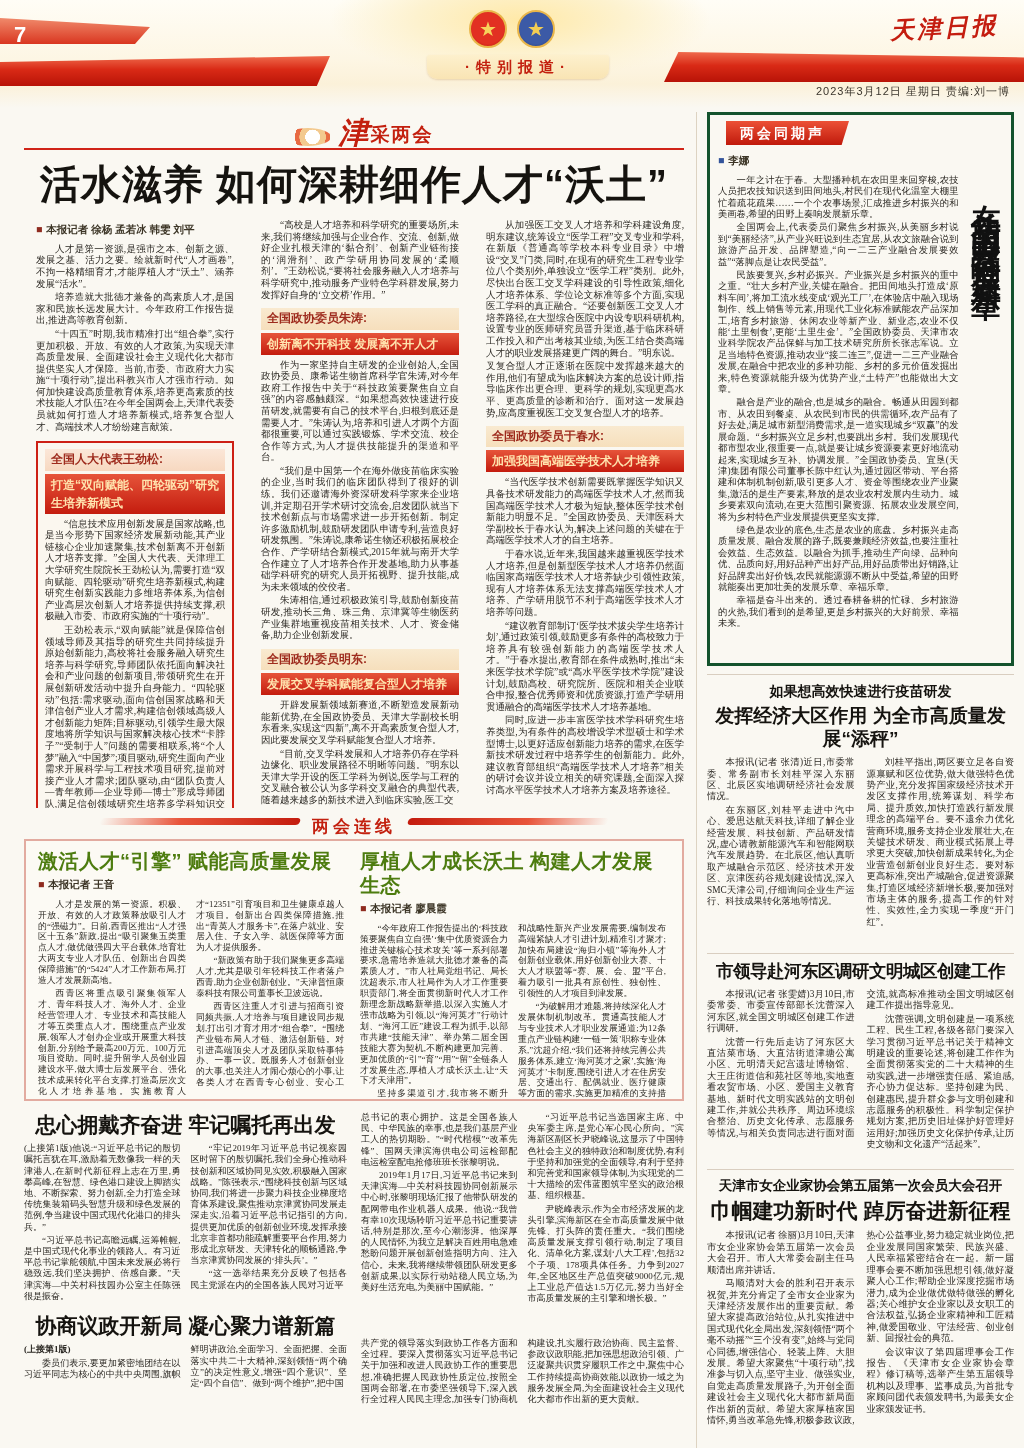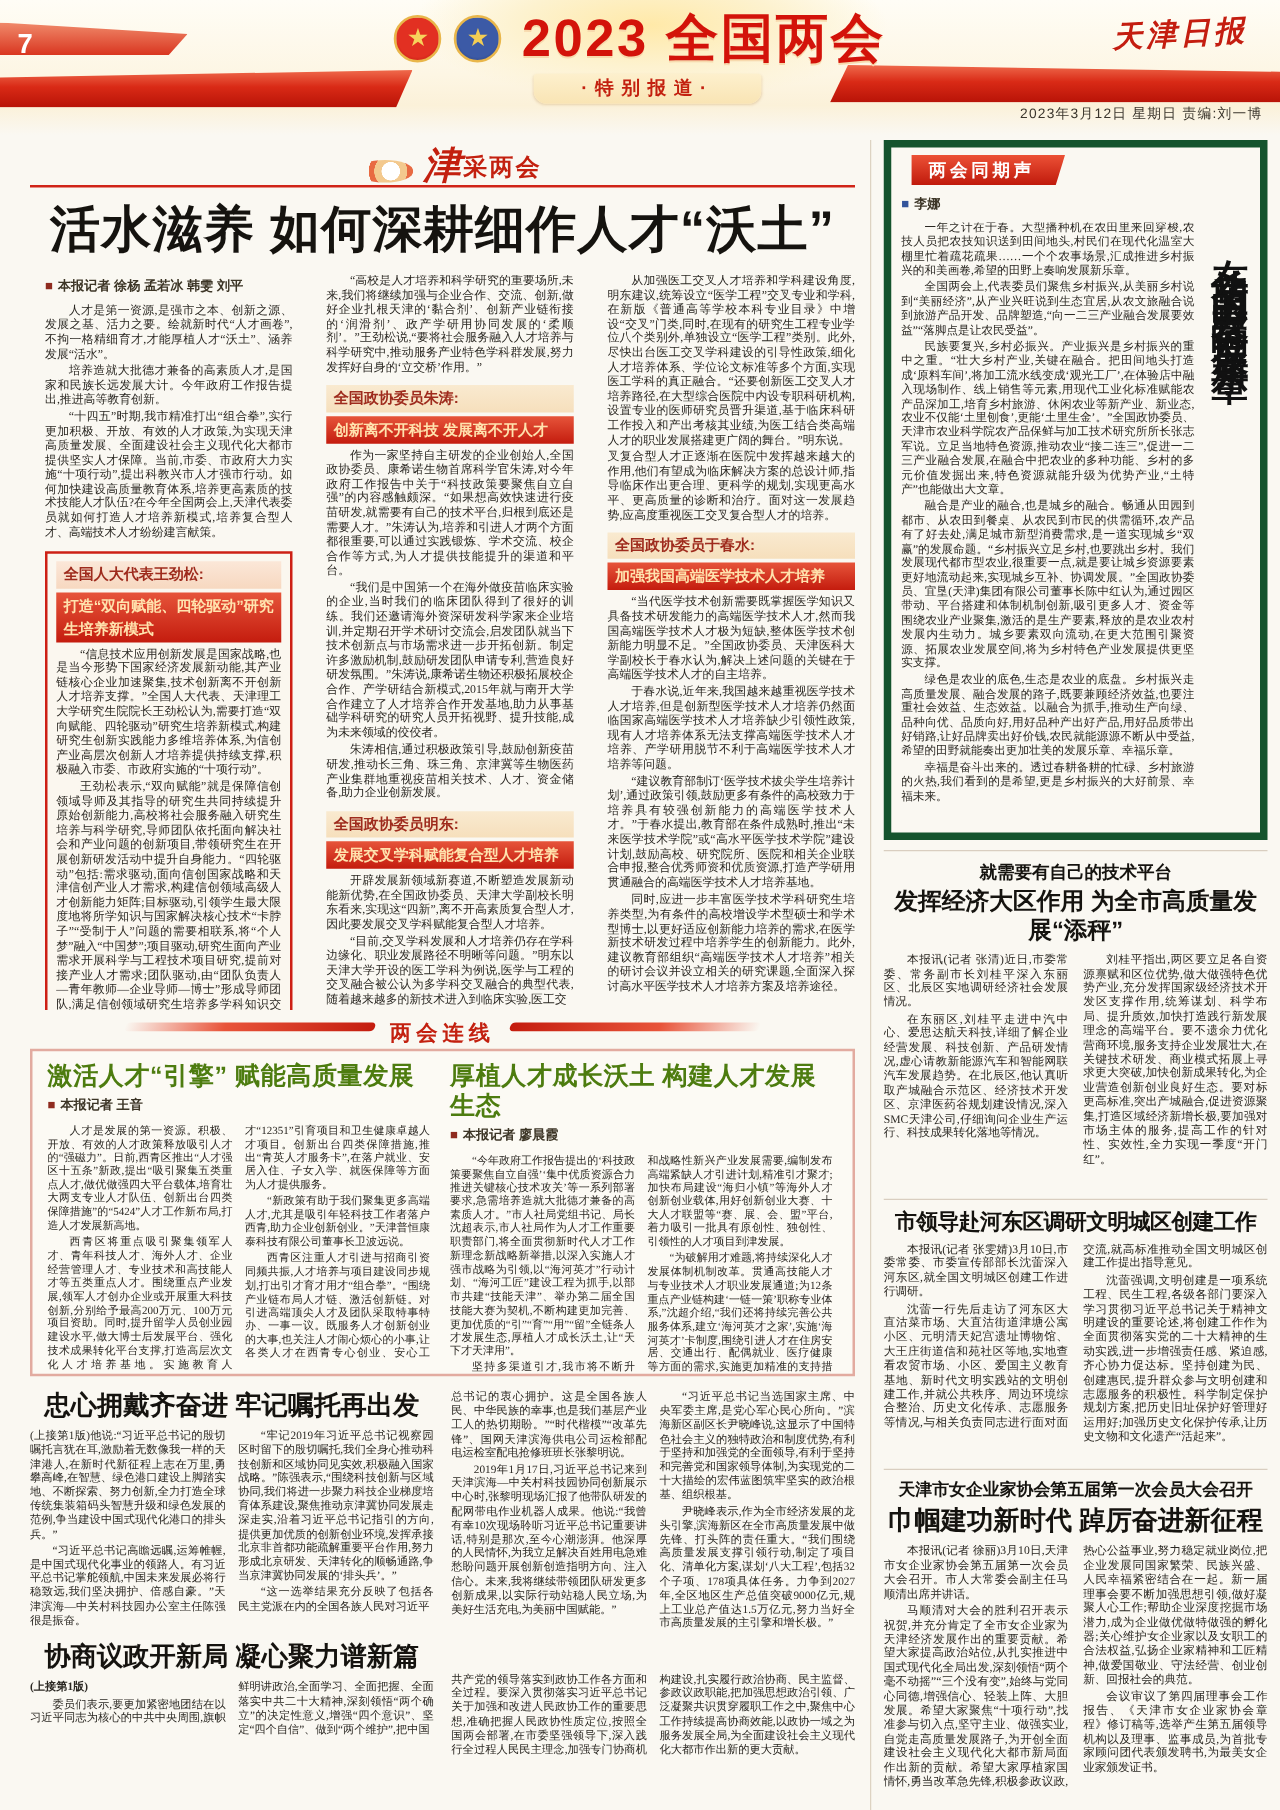--- a/index.html
+++ b/index.html
@@ -84,21 +84,21 @@
   
   #bottom-band { display:flex; gap: 14px; margin-top: 9px; }
   .bhalf { width: 323px; flex:none; }
   .bottom-h { text-align:center; color:#15130f; font: 900 21px/1.2 "Liberation Sans","DejaVu Sans",sans-serif; margin: 2px 0 6px; }
   .bhalf .bt, #bottom-band .bt { font-size: 9px; line-height: 11.2px; }
   .bh-a { height: 168px; }
   .bh-b { height: 64px; }
   .bh-c { height: 214px; margin-top: 2px; }
   .bh-d { height: 84px; margin-top: 12px; }
   
-  #tqs-box { border: 6px solid #14532d; padding: 6px 8px 8px; }
+  #tqs-box { border: 3px solid #14532d; padding: 6px 8px 8px; }
   #tqs-badge { display:inline-block; color:#fff; font: 700 14px/1 "Liberation Sans","DejaVu Sans",sans-serif;
     letter-spacing:3px; padding: 5px 24px 5px 14px; margin: 0 0 6px 8px;
     background: linear-gradient(180deg,#ec5136,#c01a0c); clip-path: polygon(0 0,100% 0,94% 100%,0 100%);
     box-shadow: 0 2px 2px rgba(160,40,20,.3); }
   #tqs-article { overflow:hidden; }
   #tqs-vertical { float: right; writing-mode: vertical-rl; text-orientation: upright;
     font: 900 30px/1.15 "Liberation Sans","DejaVu Sans",sans-serif; color:#111;
     letter-spacing: 7px; height: 474px; margin: 6px 0 0 10px; }
   #tqs-article .bt { font-size: 9.5px; line-height: 11.8px; }
   .divider { border-top: 1px solid #d9cec0; margin: 8px 0 7px; }
@@ -121,21 +121,20 @@
   <div id="masthead">
     <div class="glow"></div>
     <div class="ribbon-left2"></div>
     <div class="ribbon-left"></div>
     <div class="ribbon-right"></div>
     <div id="page-num">7</div>
     <div id="banner-center">
       <div class="emblems-line">
         <span class="emblem cn">★</span>
         <span class="emblem cppcc">★</span>
-        <span id="banner-title">2023 全国两会</span>
       </div>
       <div id="banner-sub">
         <span>·特别报道·</span>
       </div>
     </div>
     <div id="paper-name">天津日报</div>
     <div id="dateline">2023年3月12日 星期日 责编:刘一博</div>
   </div>
 
   <div id="content">
@@ -268,21 +267,21 @@
           <p class="bt">民族要复兴,乡村必振兴。产业振兴是乡村振兴的重中之重。“壮大乡村产业,关键在融合。把田间地头打造成‘原料车间’,将加工流水线变成‘观光工厂’,在体验店中融入现场制作、线上销售等元素,用现代工业化标准赋能农产品深加工,培育乡村旅游、休闲农业等新产业、新业态,农业不仅能‘土里刨食’,更能‘土里生金’。”全国政协委员、天津市农业科学院农产品保鲜与加工技术研究所所长张志军说。立足当地特色资源,推动农业“接二连三”,促进一二三产业融合发展,在融合中把农业的多种功能、乡村的多元价值发掘出来,特色资源就能升级为优势产业,“土特产”也能做出大文章。</p>
           <p class="bt">融合是产业的融合,也是城乡的融合。畅通从田园到都市、从农田到餐桌、从农民到市民的供需循环,农产品有了好去处,满足城市新型消费需求,是一道实现城乡“双赢”的发展命题。“乡村振兴立足乡村,也要跳出乡村。我们发展现代都市型农业,很重要一点,就是要让城乡资源要素更好地流动起来,实现城乡互补、协调发展。”全国政协委员、宜垦(天津)集团有限公司董事长陈中红认为,通过园区带动、平台搭建和体制机制创新,吸引更多人才、资金等围绕农业产业聚集,激活的是生产要素,释放的是农业农村发展内生动力。城乡要素双向流动,在更大范围引聚资源、拓展农业发展空间,将为乡村特色产业发展提供更坚实支撑。</p>
           <p class="bt">绿色是农业的底色,生态是农业的底盘。乡村振兴走高质量发展、融合发展的路子,既要兼顾经济效益,也要注重社会效益、生态效益。以融合为抓手,推动生产向绿、品种向优、品质向好,用好品种产出好产品,用好品质带出好销路,让好品牌卖出好价钱,农民就能源源不断从中受益,希望的田野就能奏出更加壮美的发展乐章、幸福乐章。</p>
           <p class="bt">幸福是奋斗出来的。透过春耕备耕的忙碌、乡村旅游的火热,我们看到的是希望,更是乡村振兴的大好前景、幸福未来。</p>
         </div>
       </div>
 
       <div class="divider"></div>
 
       <div>
-        <div class="side-kicker">就需要有自己的技术平台</div>
+        <div class="side-kicker">如果想高效快速进行疫苗研发</div>
         <div class="side-h">发挥经济大区作用 为全市高质量发展“添秤”</div>
         <div class="twocol" id="dongli-cols">
           <p class="bt">本报讯(记者 张清)近日,市委常委、常务副市长刘桂平深入东丽区、北辰区实地调研经济社会发展情况。</p>
           <p class="bt">在东丽区,刘桂平走进中汽中心、爱思达航天科技,详细了解企业经营发展、科技创新、产品研发情况,虚心请教新能源汽车和智能网联汽车发展趋势。在北辰区,他认真听取产城融合示范区、经济技术开发区、京津医药谷规划建设情况,深入SMC天津公司,仔细询问企业生产运行、科技成果转化落地等情况。</p>
           <p class="bt">刘桂平指出,两区要立足各自资源禀赋和区位优势,做大做强特色优势产业,充分发挥国家级经济技术开发区支撑作用,统筹谋划、科学布局、提升质效,加快打造践行新发展理念的高端平台。要不遗余力优化营商环境,服务支持企业发展壮大,在关键技术研发、商业模式拓展上寻求更大突破,加快创新成果转化,为企业营造创新创业良好生态。要对标更高标准,突出产城融合,促进资源聚集,打造区域经济新增长极,要加强对市场主体的服务,提高工作的针对性、实效性,全力实现一季度“开门红”。</p>
         </div>
       </div>
 
       <div class="divider"></div>
 

